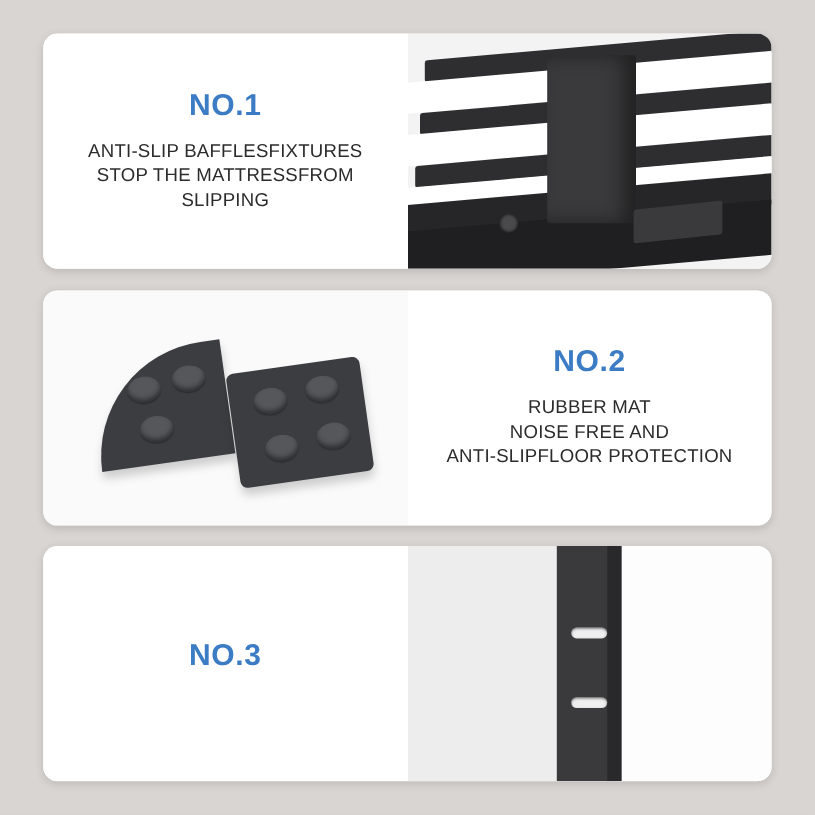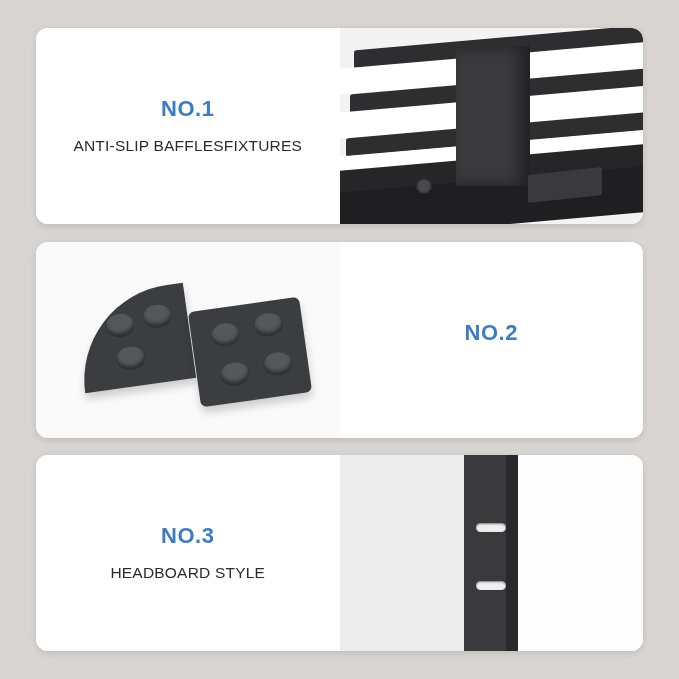--- a/index.html
+++ b/index.html
@@ -42,21 +42,21 @@
   .text-half {
     display: flex;
     flex-direction: column;
     align-items: center;
     justify-content: center;
     padding: 0 14px;
     background: #ffffff;
   }
   .badge {
     color: #3b7cc4;
-    font-size: 22px;
+    font-size: 25px;
     font-weight: bold;
     letter-spacing: 0.5px;
     margin-bottom: 14px;
   }
   .caption {
     color: #2b2b2b;
     font-size: 15.5px;
     line-height: 1.32;
     text-align: center;
     letter-spacing: 0.2px;
@@ -199,20 +199,22 @@
 </head>
 <body>
 
 <div class="page">
 
   <div class="card">
     <div class="half text-half">
       <div class="badge">NO.1</div>
       <div class="caption">
         <span class="line">ANTI-SLIP BAFFLESFIXTURES</span>
+        <span class="line">STOP THE MATTRESSFROM</span>
+        <span class="line">SLIPPING</span>
       </div>
     </div>
     <div class="half photo1">
       <div class="p1-slat s1"></div>
       <div class="p1-gapA"></div>
       <div class="p1-slat s2"></div>
       <div class="p1-gapB"></div>
       <div class="p1-slat s3"></div>
       <div class="p1-gapC"></div>
       <div class="p1-rail"></div>
@@ -232,28 +234,32 @@
       </div>
       <div class="mat-square">
         <div class="stud" style="left:20px; top:16px;"></div>
         <div class="stud" style="left:64px; top:12px;"></div>
         <div class="stud" style="left:24px; top:56px;"></div>
         <div class="stud" style="left:68px; top:52px;"></div>
       </div>
     </div>
     <div class="half text-half">
       <div class="badge">NO.2</div>
+      <div class="caption">
+        <span class="line">RUBBER MAT</span>
+        <span class="line">NOISE FREE AND</span>
+        <span class="line">ANTI-SLIPFLOOR PROTECTION</span>
+      </div>
     </div>
   </div>
 
   <div class="card">
     <div class="half text-half">
       <div class="badge">NO.3</div>
       <div class="caption">
-        <span class="line">HEADBOARD STYLE</span>
       </div>
     </div>
     <div class="half photo3">
       <div class="p3-left-panel"></div>
       <div class="p3-right-panel"></div>
       <div class="p3-bracket"></div>
       <div class="p3-slot a"></div>
       <div class="p3-slot b"></div>
     </div>
   </div>

